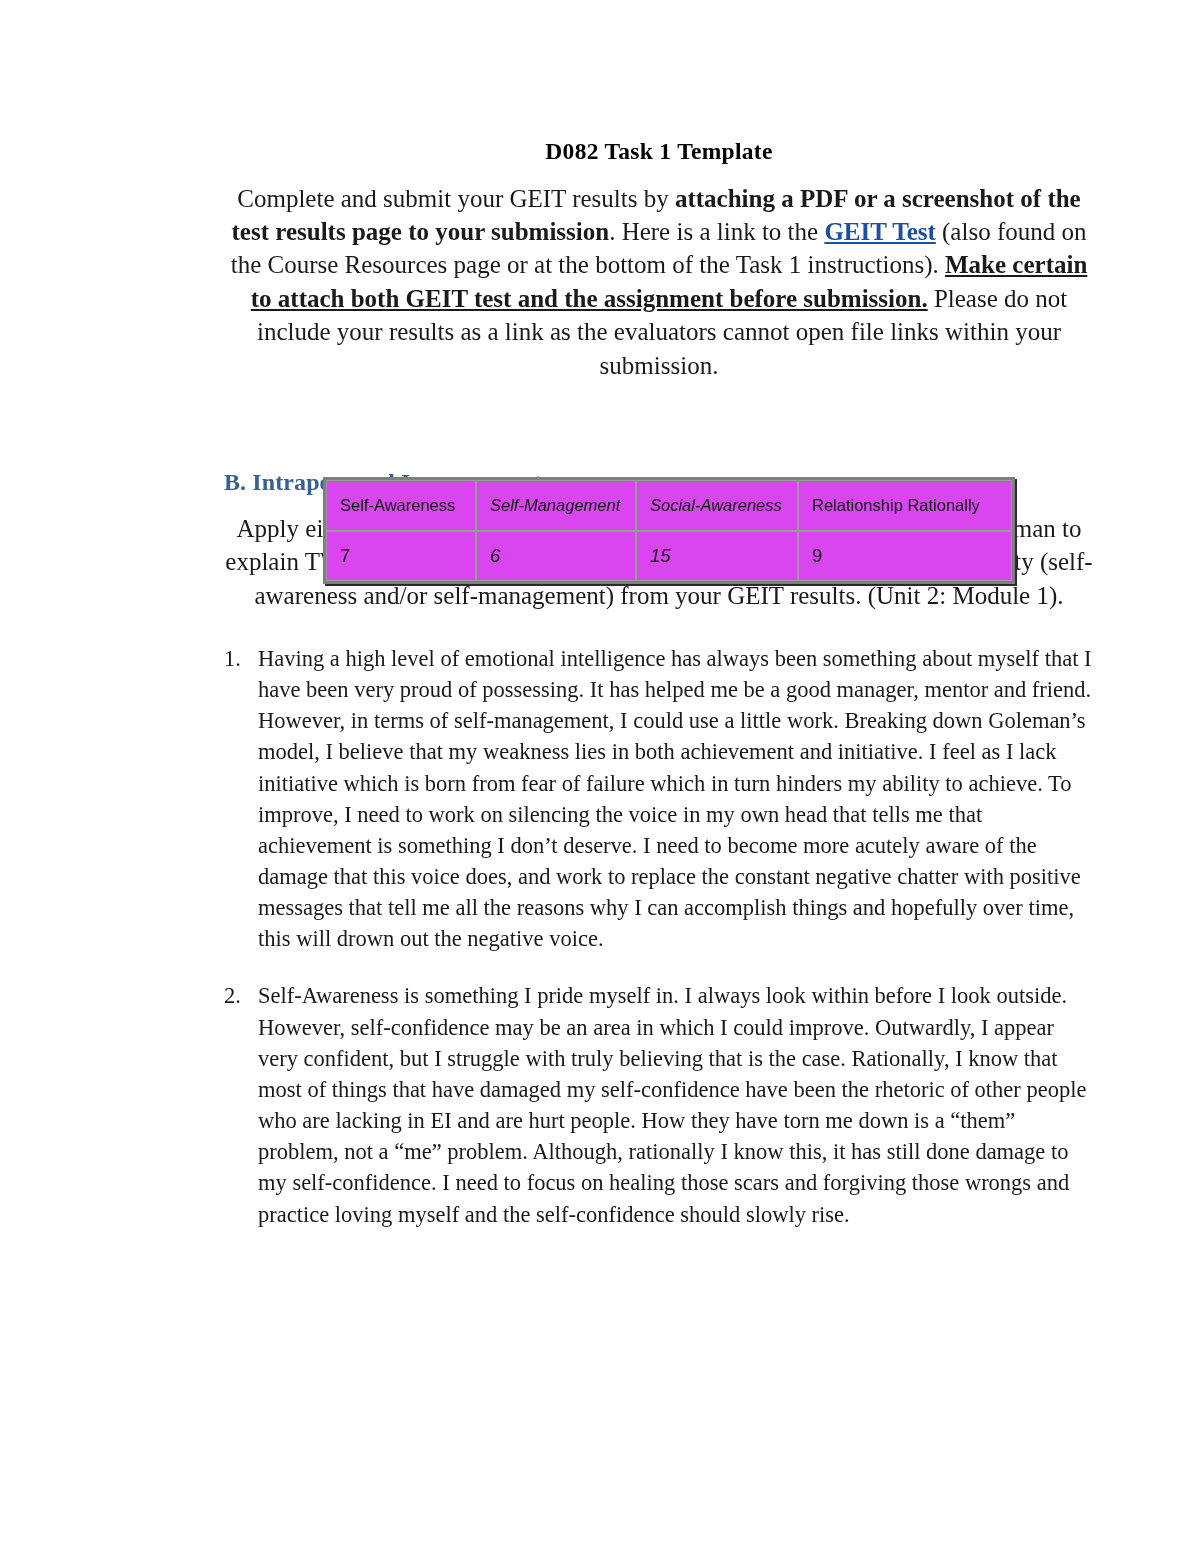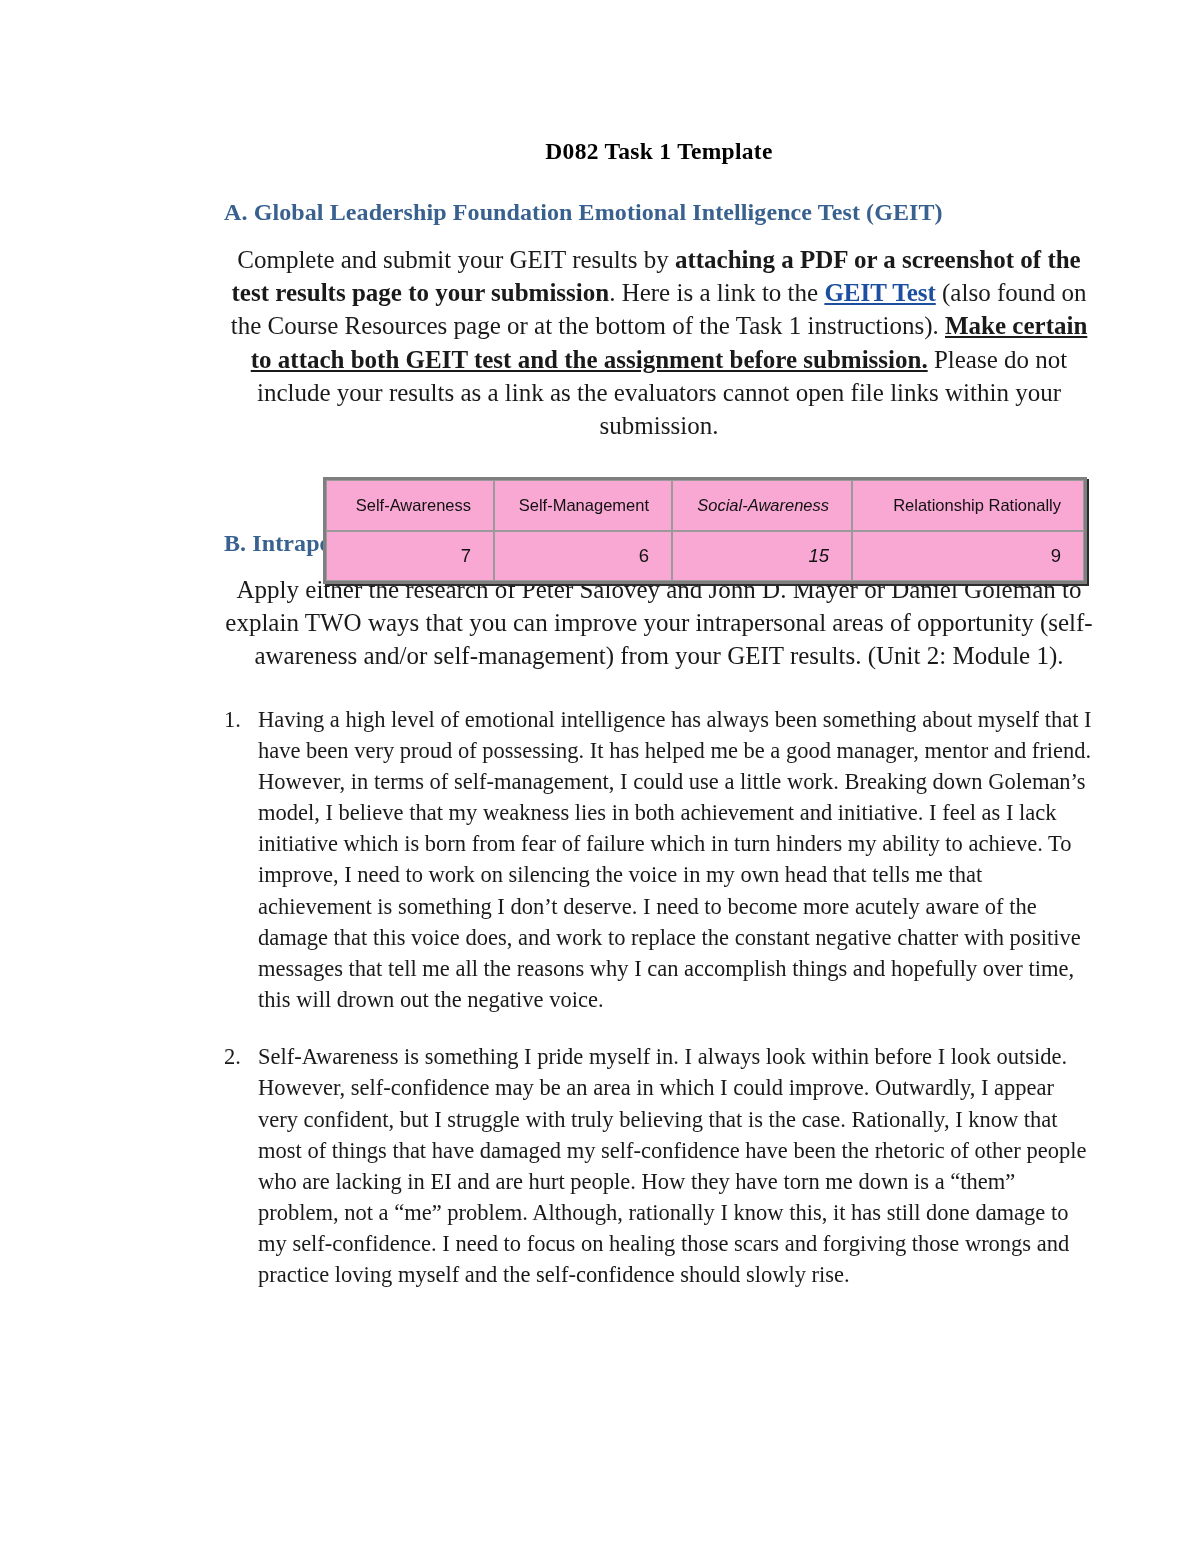--- a/index.html
+++ b/index.html
@@ -82,38 +82,38 @@
   table.geit {
     border-collapse: separate;
     border-spacing: 0;
     border: 3px solid #7f7f7f;
     background: #ffffff;
     box-shadow: 2px 2px 0 0 #2b2b2b;
     font-family: "Liberation Sans", "DejaVu Sans", sans-serif;
   }
   table.geit td {
     border: 1px solid #9a9a9a;
-    background: #f9a8d4;
-    text-align: right;
+    background: #d946ef;
+    text-align: left;
     vertical-align: middle;
     font-size: 16.5px;
     color: #111111;
-    padding: 0 22px;
+    padding: 0 13px;
     white-space: nowrap;
   }
   table.geit tr.head-row td {
     height: 49px;
     font-size: 16.5px;
   }
   table.geit tr.value-row td {
     height: 48px;
     font-size: 18.5px;
   }
   table.geit td.c0 { width: 122px; }
-  table.geit td.c1 { width: 132px; }
+  table.geit td.c1 { width: 132px; font-style: italic; }
   table.geit td.c2 { width: 134px; font-style: italic; }
   table.geit td.c3 { width: 186px; }
 
   
   ol.answers {
     margin: 0;
     padding: 0;
     list-style: none;
   }
   ol.answers li {
@@ -135,23 +135,20 @@
   ol.answers li + li { margin-top: 26px; }
 </style>
 </head>
 <body>
 
 <div class="page">
   <div class="content">
 
     <h1 class="doc-title">D082 Task 1 Template</h1>
 
-    <div id="heading-a-wrap">
-      <h2 class="section-heading">A. Global Leadership Foundation Emotional Intelligence Test (GEIT)</h2>
-    </div>
 
     <div id="par-a-wrap">
       <p class="body-par"><span>Complete and submit your GEIT results by </span><span class="b">attaching a PDF or a screenshot of the test results page to your submission</span><span>. Here is a link to the </span><a class="link">GEIT Test</a><span> (also found on the Course Resources page or at the bottom of the Task 1 instructions). </span><span class="bu">Make certain to attach both GEIT test and the assignment before submission.</span><span> Please do not include your results as a link as the evaluators cannot open file links within your submission.</span></p>
     </div>
 
     <div id="heading-b-wrap">
       <h2 class="section-heading">B. Intrapersonal Improvement</h2>
     </div>
 
     <div id="par-b-wrap">

